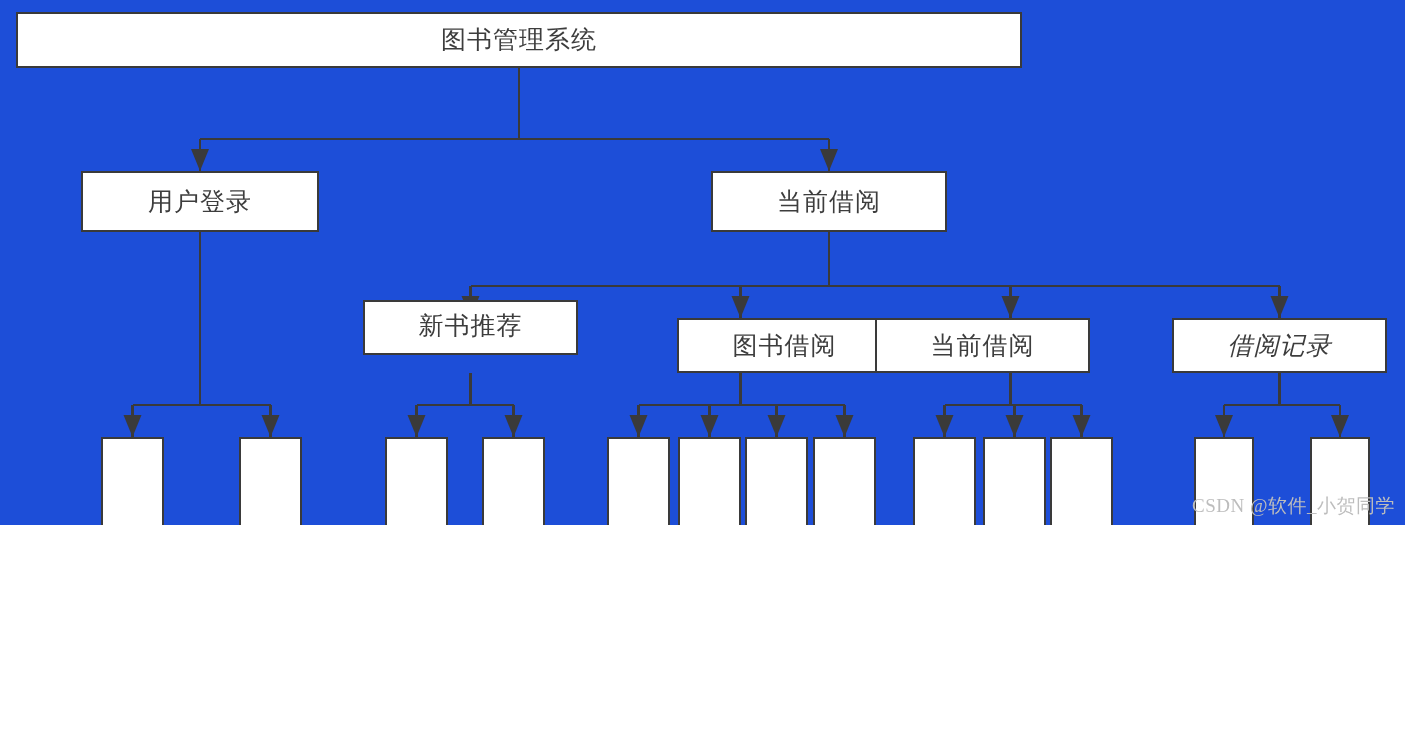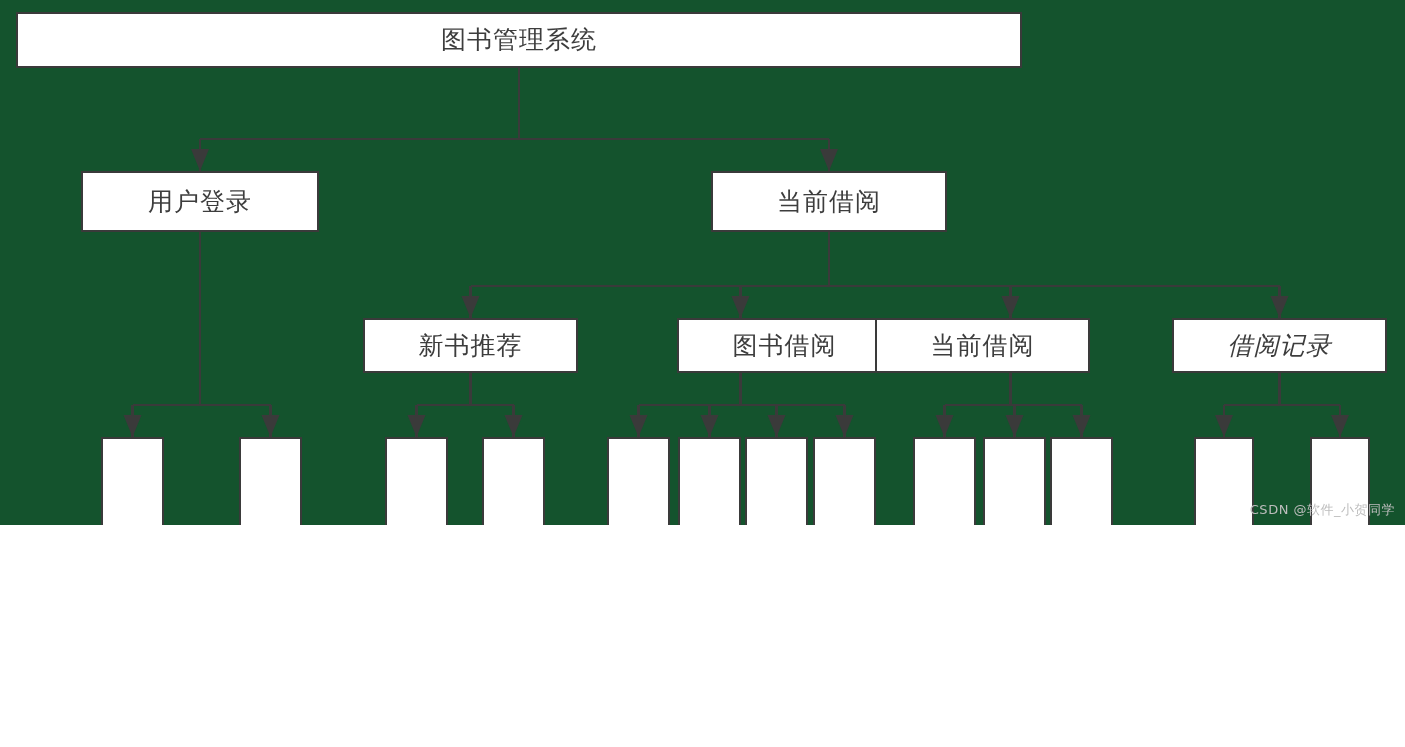--- a/index.html
+++ b/index.html
@@ -8,21 +8,21 @@
     padding: 0;
     background: #ffffff;
   }
   body {
     font-family: "DejaVu Sans", "Liberation Sans", sans-serif;
   }
   #canvas {
     position: relative;
     width: 1405px;
     height: 525px;
-    background: #14532d;
+    background: #1d4ed8;
     overflow: hidden;
   }
   #wires {
     position: absolute;
     left: 0;
     top: 0;
     width: 1405px;
     height: 747px;
     pointer-events: none;
   }
@@ -56,24 +56,25 @@
     display: block;
     white-space: nowrap;
   }
   .node .nlabel {
     display: block;
   }
   #watermark {
     position: absolute;
     right: 10px;
     bottom: 6px;
-    font-size: 13px;
+    font-size: 19px;
     color: #bdbdbd;
     letter-spacing: 0.5px;
     white-space: nowrap;
+    font-family: Liberation Serif, serif;
   }
 </style>
 </head>
 <body>
 
 <div id="canvas">
   <svg id="wires" viewBox="0 0 1405 747">
       <line x1="519" y1="68" x2="519" y2="139" stroke="#3a3a3a" stroke-width="2.6" shape-rendering="crispEdges"></line>
       <line x1="200" y1="139" x2="829" y2="139" stroke="#3a3a3a" stroke-width="2.6" shape-rendering="crispEdges"></line>
       <line x1="200" y1="139" x2="200" y2="171" stroke="#3a3a3a" stroke-width="2.6" shape-rendering="crispEdges"></line>
@@ -130,21 +131,21 @@
   <div id="nodes-layer">
       <div class="node horiz" style="left: 16px; top: 12px; width: 1006px; height: 56px; border-color: rgb(58, 58, 58); color: rgb(61, 61, 61);">
         <span class="nlabel">图书管理系统</span>
       </div>
       <div class="node horiz" style="left: 81px; top: 171px; width: 238px; height: 61px; border-color: rgb(58, 58, 58); color: rgb(61, 61, 61);">
         <span class="nlabel">用户登录</span>
       </div>
       <div class="node horiz" style="left: 711px; top: 171px; width: 236px; height: 61px; border-color: rgb(58, 58, 58); color: rgb(61, 61, 61);">
         <span class="nlabel">当前借阅</span>
       </div>
-      <div class="node horiz" style="left: 363px; top: 318px; width: 215px; height: 55px; border-color: rgb(58, 58, 58); color: rgb(61, 61, 61);">
+      <div class="node horiz" style="left: 363px; top: 300px; width: 215px; height: 55px; border-color: rgb(58, 58, 58); color: rgb(61, 61, 61); font-family: Liberation Mono, monospace;">
         <span class="nlabel">新书推荐</span>
       </div>
       <div class="node horiz" style="left: 633px; top: 318px; width: 215px; height: 55px; border-color: rgb(58, 58, 58); color: rgb(61, 61, 61); margin-left: 44px;">
         <span class="nlabel">图书借阅</span>
       </div>
       <div class="node horiz" style="left: 875px; top: 318px; width: 215px; height: 55px; border-color: rgb(58, 58, 58); color: rgb(61, 61, 61);">
         <span class="nlabel">当前借阅</span>
       </div>
       <div class="node horiz" style="left: 1172px; top: 318px; width: 215px; height: 55px; border-color: rgb(58, 58, 58); color: rgb(61, 61, 61); font-style: italic;">
         <span class="nlabel">借阅记录</span>

